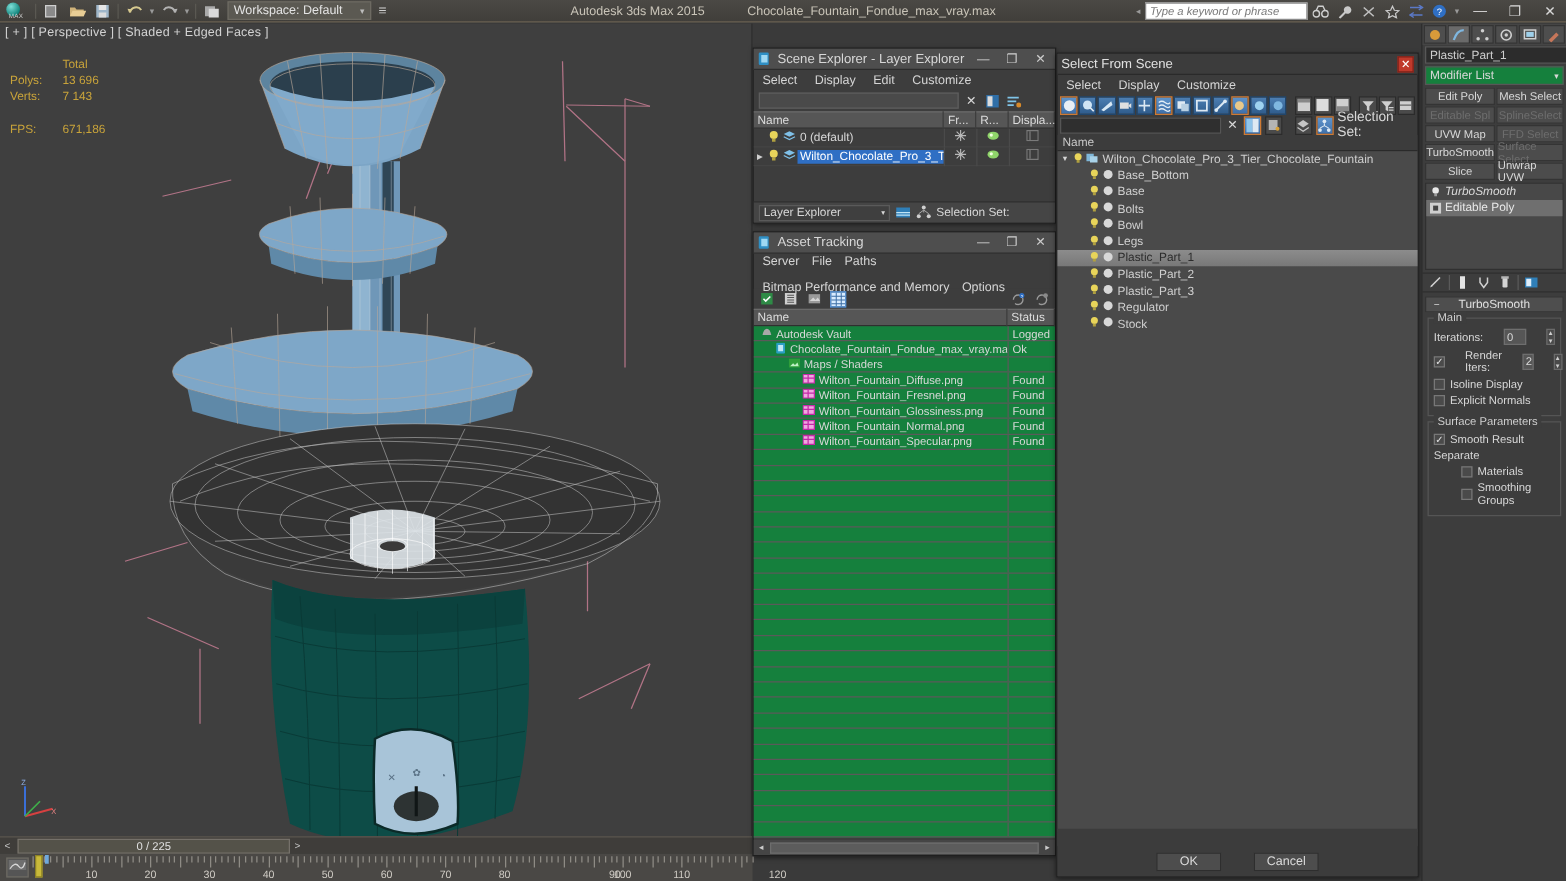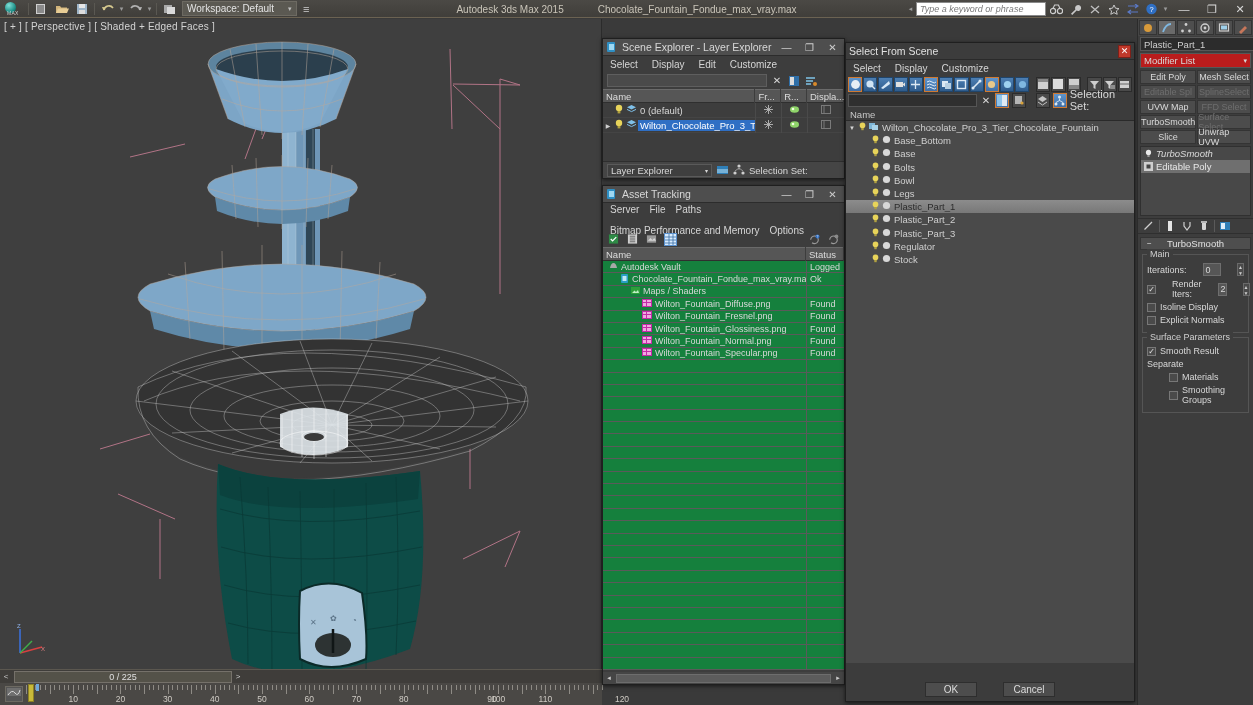--- a/index.html
+++ b/index.html
@@ -172,21 +172,21 @@
              font-size:10px; display:flex; align-items:center; justify-content:center;}
 
   
   #command-panel { position:absolute; left:1137px; top:19px; width:116px; height:686px; background:#3d3d3d; border-left:1px solid #2b2b2b;}
   .cp-tabs { height:17px; display:flex; align-items:center; gap:1px; padding:1px; background:#454545;}
   .cp-tab { width:18px; height:15px; display:flex; align-items:center; justify-content:center; background:#4e4e4e; border:1px solid #343434;}
   .cp-tab.on { background:#6a6a6a; }
   .cp-name { height:16px; display:flex; align-items:center; gap:2px; padding:1px 2px;}
   .cp-name input { flex:1; height:14px; background:#2c2c2c; border:1px solid #575757; color:#cfcfcf; font-size:9.5px; padding:0 3px;
                    font-family:"Liberation Sans", sans-serif;}
-  .cp-modlist { margin:1px 2px; height:15px; background:#b91c1c; border:1px solid #575757; display:flex; align-items:center; padding:0 3px; font-size:9.5px;}
+  .cp-modlist { margin:1px 2px; height:15px; background:#15803d; border:1px solid #575757; display:flex; align-items:center; padding:0 3px; font-size:9.5px;}
   .cp-modlist .car { margin-left:auto; font-size:7px;}
   .cp-btn-grid { display:grid; grid-template-columns:1fr 1fr; gap:1px; margin:2px;}
   .cp-btn { height:14px; background:#4c4c4c; border:1px solid #343434; display:flex; align-items:center; justify-content:center; font-size:9px; color:#d9d9d9;}
   .cp-btn.dim { color:#6e6e6e; }
   .cp-stack { margin:2px; background:#484848; border:1px solid #303030; height:70px; }
   .cp-stack-row { height:13px; display:flex; align-items:center; gap:3px; padding-left:3px; font-size:9.5px;}
   .cp-stack-row.italic { font-style:italic; color:#d9d9d9; }
   .cp-stack-row.sel { background:#6f6f6f; color:#e8e8e8;}
   .cp-stack-icon { width:9px; height:9px; }
   .cp-stack-tools { height:16px; display:flex; align-items:center; gap:3px; padding:0 4px; border-top:1px solid #2f2f2f; border-bottom:1px solid #2f2f2f; margin-top:2px;}
@@ -317,20 +317,39 @@
       <span class="qcaret">▾</span>
       <div class="wbtn">—</div>
       <div class="wbtn">❐</div>
       <div class="wbtn close">✕</div>
     </div>
   </div>
 
   <div class="viewport">
     <div class="vp-label">[ + ] [ Perspective ] [ Shaded + Edged Faces ]</div>
 
+    <div class="vp-stats">
+      <div class="row">
+          <span class="lbl"></span>
+          <span>Total</span>
+        </div>
+      <div class="row">
+          <span class="lbl">Polys:</span>
+        <span>13 696</span>
+        </div>
+      <div class="row">
+          <span class="lbl">Verts:</span>
+        <span>7 143</span>
+        </div>
+      <div class="row" style="height:13px">&nbsp;</div>
+      <div class="row">
+          <span class="lbl">FPS:</span>
+        <span>671,186</span>
+        </div>
+    </div>
 
     <svg width="602" height="650" viewBox="0 0 602 650" style="position:absolute;left:0;top:0;">
       <rect width="602" height="650" fill="#3f3f3f"></rect>
 
       <g stroke="#c67d93" stroke-width="1" fill="none" opacity=".85">
         <path d="M300 28 L262 120"></path>
         <path d="M285 30 L245 140"></path>
         <path d="M450 30 L452 110"></path>
         <path d="M453 65 L520 66"></path>
         <path d="M453 66 L500 110"></path>

